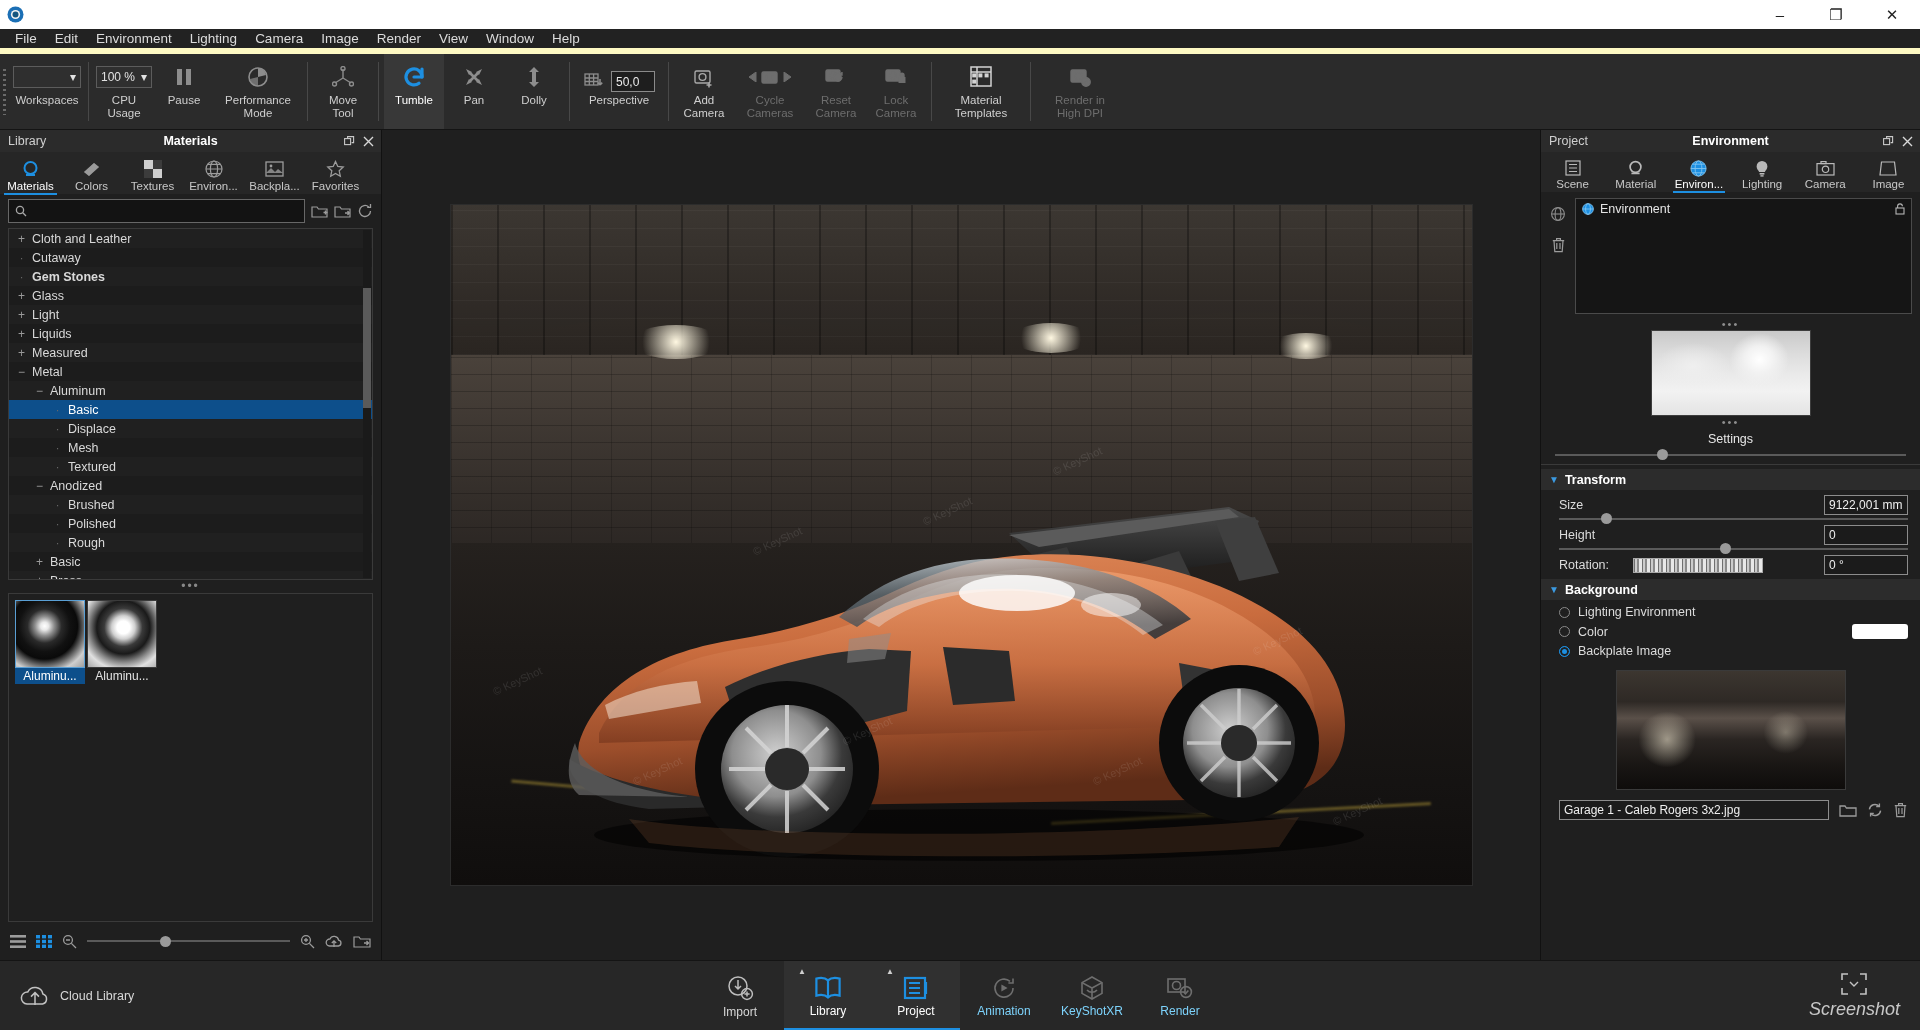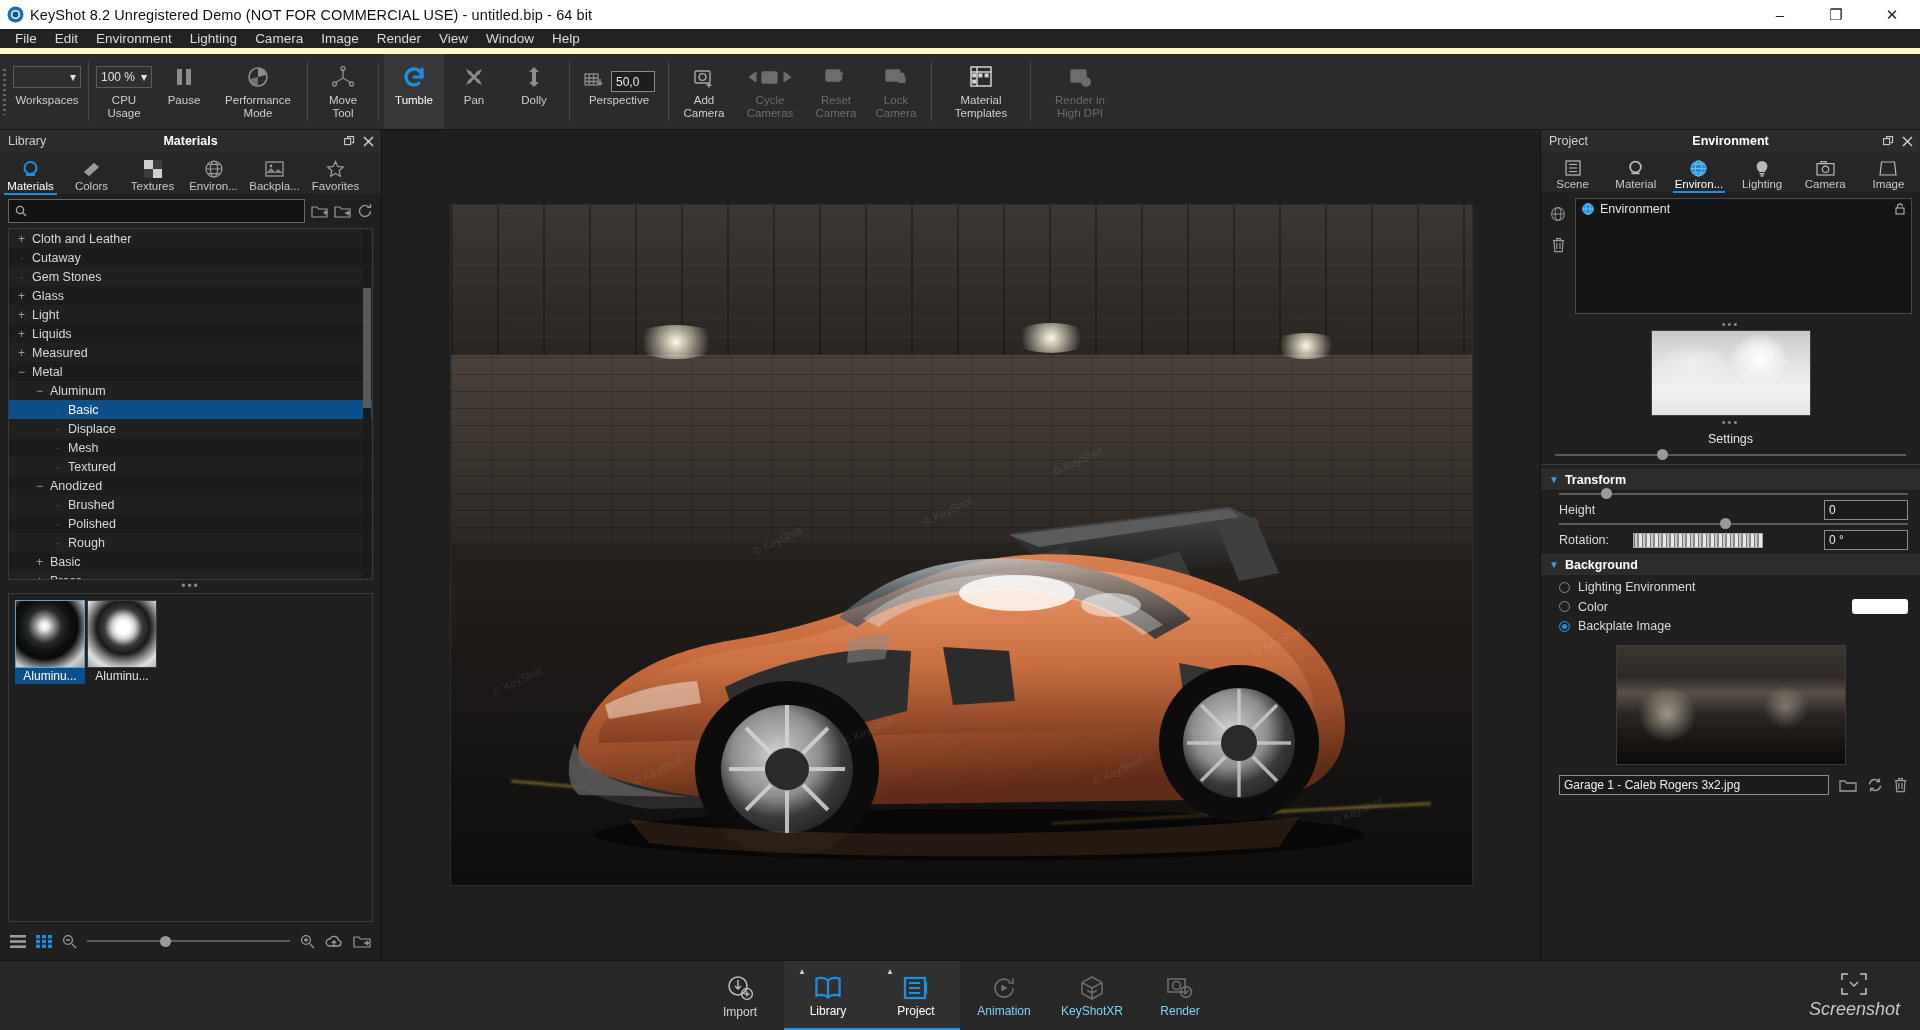--- a/index.html
+++ b/index.html
@@ -220,21 +220,20 @@
 <div class="app">
 
   <div class="titlebar">
     <div class="tb-icon">
       <svg width="17" height="17" viewBox="0 0 17 17">
           <circle cx="8.5" cy="8.5" r="8" fill="#1b6fb5"></circle>
           <circle cx="8.5" cy="8.5" r="4.6" fill="#f2f2f2"></circle>
           <circle cx="8.5" cy="8.5" r="3" fill="#14557f"></circle>
         </svg>
     </div>
-    <div class="tb-title">KeyShot 8.2 Unregistered Demo (NOT FOR COMMERCIAL USE) - untitled.bip  - 64 bit</div>
     <div class="tb-buttons">
       <div class="tb-btn">–</div>
       <div class="tb-btn">❐</div>
       <div class="tb-btn close">✕</div>
     </div>
   </div>
 
   <div class="menubar">
     <div class="menu-item">File</div>
     <div class="menu-item">Edit</div>
@@ -567,21 +566,21 @@
             <span style="padding-left: 4px;">Cloth and Leather</span>
           </div>
           <div class="trow">
             <span style="width: 6px; flex: 0 0 auto;"></span>
             <span class="dash">·</span>
             <span style="padding-left: 4px;">Cutaway</span>
           </div>
           <div class="trow">
             <span style="width: 6px; flex: 0 0 auto;"></span>
             <span class="dash">·</span>
-            <span style="padding-left: 4px;">Gem Stones</span>
+            <span style="padding-left: 4px; font-weight: bold;">Gem Stones</span>
           </div>
           <div class="trow">
             <span style="width: 6px; flex: 0 0 auto;"></span>
             <span class="tog">+</span>
             <span style="padding-left: 4px;">Glass</span>
           </div>
           <div class="trow">
             <span style="width: 6px; flex: 0 0 auto;"></span>
             <span class="tog">+</span>
             <span style="padding-left: 4px;">Light</span>
@@ -955,20 +954,24 @@
         <div class="track">
             <div class="knob"></div>
           </div>
       </div>
       <div class="hr"></div>
 
       <div class="sechdr">
         <span class="chev">▼</span>
         <span>Transform</span>
       </div>
+      <div class="prow">
+        <span class="lbl">Size</span>
+        <span class="pfield">9122,001 mm</span>
+      </div>
       <div class="prowslider">
           <div class="track">
             <div class="knob" style="left:12%"></div>
           </div>
         </div>
       <div class="prow">
         <span class="lbl">Height</span>
         <span class="pfield">0</span>
       </div>
       <div class="prowslider">
@@ -1018,20 +1021,29 @@
         <span>
             <svg width="15" height="16" viewBox="0 0 15 16" fill="none" stroke="#9c9c9c" stroke-width="1.2">
               <path d="M1.8 3.6h11.4M5.6 3.6V1.6h3.8v2M3 3.6l.8 11h7.4l.8-11M5.8 6v6M9 6v6"></path>
             </svg>
           </span>
       </div>
     </div>
   </div>
 
   <div class="bottombar">
+    <div class="bleft">
+      <span>
+          <svg width="34" height="26" viewBox="0 0 34 26" fill="none" stroke="#c2c2c2" stroke-width="1.5">
+            <path d="M9 21a6 6 0 0 1 .8-12 8 8 0 0 1 15.1 2A5.2 5.2 0 0 1 24.6 21z"></path>
+            <path d="M17 22V10M13 13.6L17 9.6l4 4"></path>
+          </svg>
+        </span>
+      <span style="font-size:12.5px;color:#d8d8d8;">Cloud Library</span>
+    </div>
 
     <div class="bcenter">
       <div class="bitem">
         <span>
             <svg width="30" height="28" viewBox="0 0 30 28" fill="none" stroke="#bdbdbd" stroke-width="1.5">
               <circle cx="13" cy="12" r="9"></circle>
               <path d="M13 6v9M10 12l3 3 3-3"></path>
               <circle cx="22" cy="20" r="5.4"></circle>
               <path d="M22 17.4v5.2M19.4 20h5.2"></path>
             </svg>

